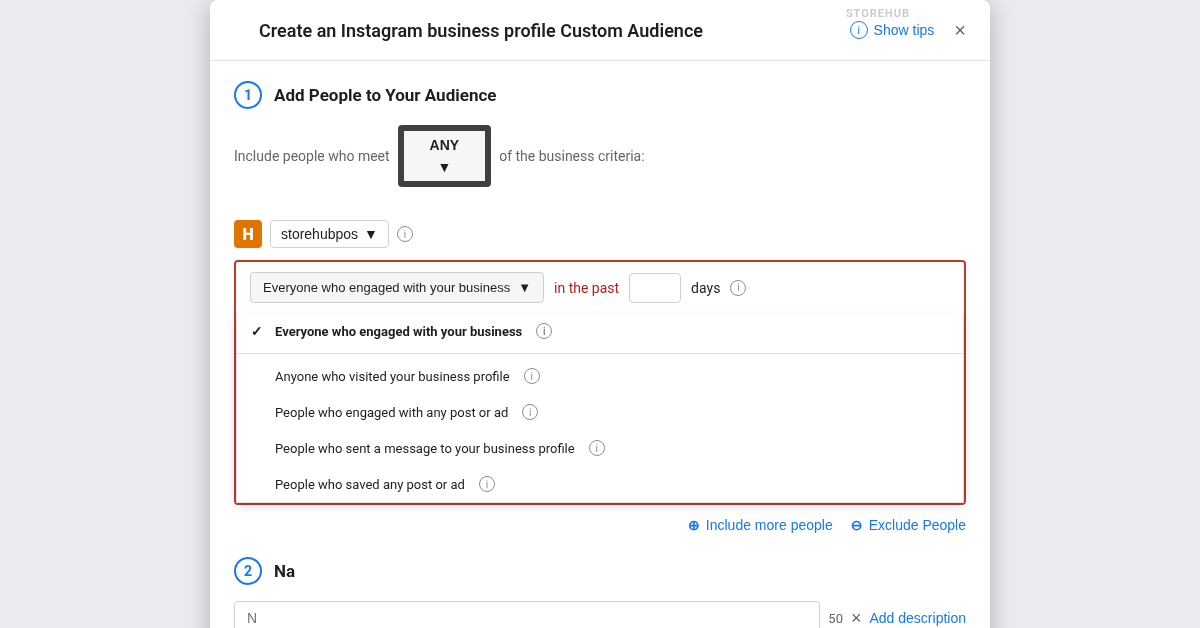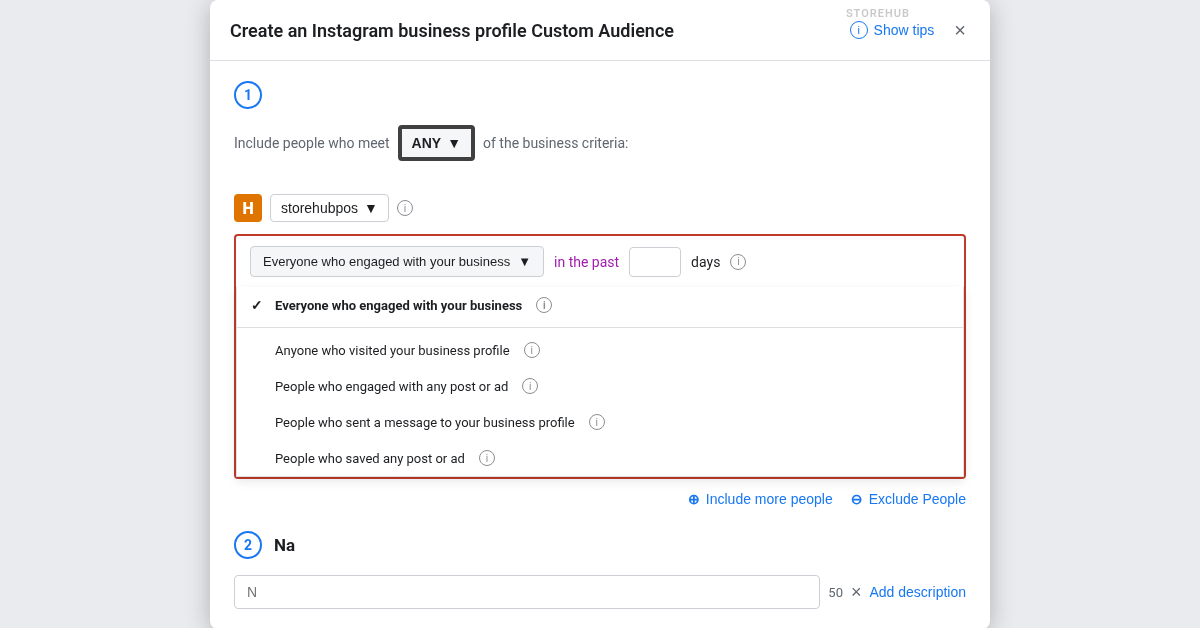--- a/index.html
+++ b/index.html
@@ -26,20 +26,21 @@
       padding: 16px 20px;
       border-bottom: 1px solid #dddfe2;
       display: flex;
       align-items: center;
       justify-content: space-between;
     }
     .modal-title {
       font-size: 18px;
       font-weight: 600;
       color: #1c1e21;
+      margin-left: 29px;
     }
     .close-btn {
       background: none;
       border: none;
       cursor: pointer;
       font-size: 20px;
       color: #606770;
       padding: 4px;
       line-height: 1;
     }
@@ -95,31 +96,32 @@
     }
     .criteria-row {
       display: flex;
       align-items: center;
       gap: 8px;
       margin-bottom: 33px;
       font-size: 14px;
       color: #606770;
     }
     .any-dropdown {
-      border: 4px solid #404040;
-      border-radius: 4px;
-      padding: 6px 10px;
+      border: 6px solid #404040;
+      border-radius: 4px;
+      padding: 6px 26px;
       background: #f5f6f7;
       cursor: pointer;
       display: flex;
       align-items: center;
       gap: 6px;
       font-size: 14px;
       font-weight: 600;
       color: #1c1e21;
+      flex-direction: column;
     }
     .account-row {
       display: flex;
       align-items: center;
       gap: 8px;
       margin-bottom: 12px;
     }
     .account-icon {
       width: 28px;
       height: 28px;
@@ -314,20 +316,21 @@
         <span>Show tips</span>
       </button>
       <button class="close-btn">×</button>
     </div>
   </div>
 
   <div class="modal-body">
 
     <div class="section-header">
       <div class="step-circle">1</div>
+      <span class="section-title">Add People to Your Audience</span>
     </div>
 
     <div class="criteria-row">
       <span>Include people who meet</span>
       <button class="any-dropdown">
         <span>ANY</span>
         <span>▼</span>
       </button>
       <span>of the business criteria:</span>
     </div>
@@ -341,21 +344,21 @@
       <div class="info-icon">i</div>
     </div>
 
     <div class="engagement-container">
 
       <div class="engagement-top">
         <button class="engagement-dropdown">
           <span>Everyone who engaged with your business</span>
           <span>▼</span>
         </button>
-        <span style="font-size:14px;color:#a21caf;">in the past</span>
+        <span style="font-size:14px;color:#b91c1c;">in the past</span>
         <input class="days-input" type="text" style="">
         <span class="days-label">days</span>
         <div class="info-icon">i</div>
       </div>
 
       <div class="dropdown-menu">
 
         <div class="dropdown-item selected">
           <span class="checkmark">✓</span>
           <span>Everyone who engaged with your business</span>

